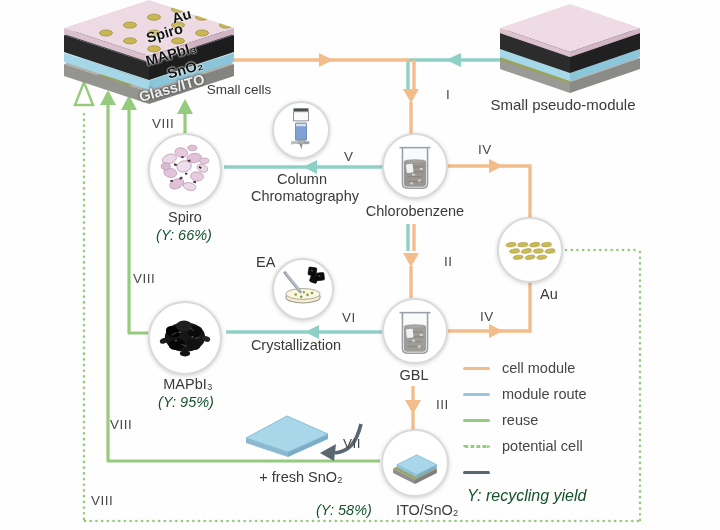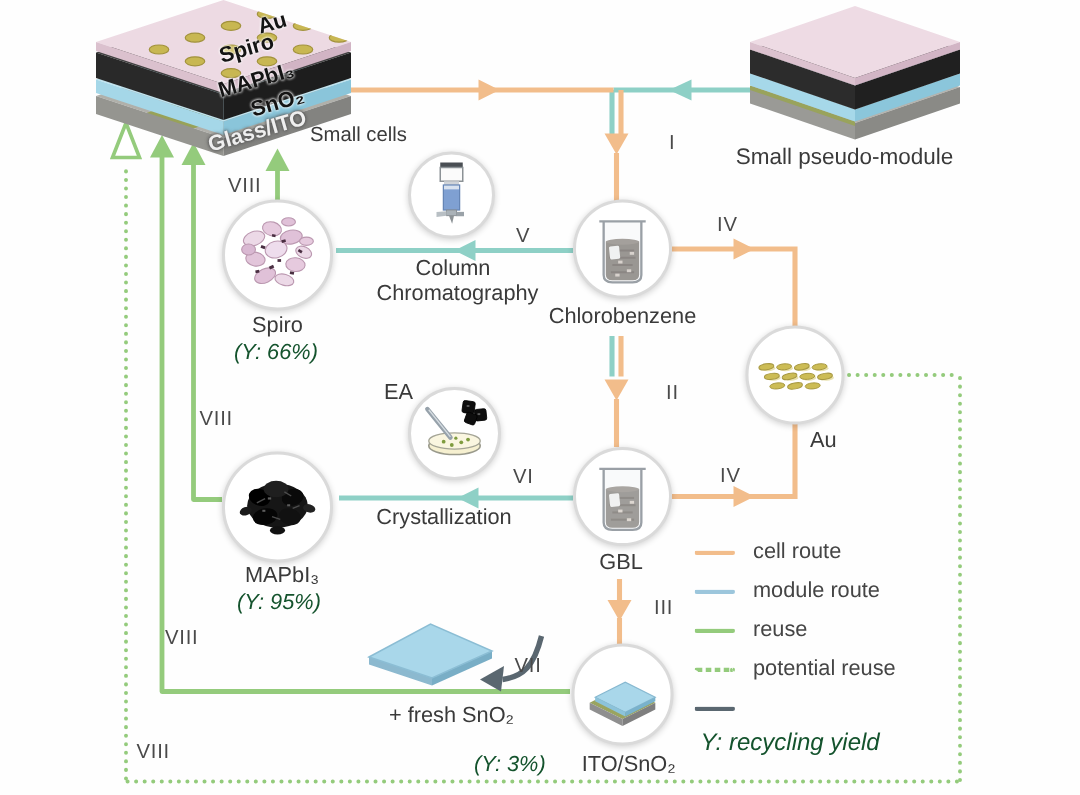--- a/index.html
+++ b/index.html
@@ -356,21 +356,21 @@
     <svg width="62" height="62" viewBox="0 0 68 68">
       <polygon points="10,40 34,28 58,40 34,52" fill="#9aa45f"></polygon>
       <polygon points="10,40 34,52 34,57 10,45" fill="#8f8f8f"></polygon>
       <polygon points="34,52 58,40 58,45 34,57" fill="#7f7f7f"></polygon>
       <polygon points="14,36 36,25 58,36 36,47" fill="#a9d7ea" stroke="#86b8d0" stroke-width="0.8"></polygon>
       <polygon points="14,36 36,47 36,50 14,39" fill="#8cc3da"></polygon>
       <polygon points="36,47 58,36 58,39 36,50" fill="#79b2cc"></polygon>
     </svg>
   </div>
   <div class="lbl" style="left:316px;top:503px">
-    <span class="ital">(Y: 3%)</span>
+    <span class="ital">(Y: 58%)</span>
     <span style="margin-left:20px">ITO/SnO₂</span>
   </div>
   <div class="lbl" style="left:301px;top:470px">
     <span class="ctr abs">+ fresh SnO₂</span>
     </div>
 
   <div class="rn" style="left:446px;top:87px">I</div>
   <div class="rn" style="left:444px;top:254px">II</div>
   <div class="rn" style="left:436px;top:397px">III</div>
   <div class="rn" style="left:478px;top:142px">IV</div>
@@ -378,32 +378,32 @@
   <div class="rn" style="left:344px;top:149px">V</div>
   <div class="rn" style="left:342px;top:310px">VI</div>
   <div class="rn" style="left:343px;top:436px">VII</div>
   <div class="rn" style="left:152px;top:116px">VIII</div>
   <div class="rn" style="left:133px;top:271px">VIII</div>
   <div class="rn" style="left:110px;top:417px">VIII</div>
   <div class="rn" style="left:91px;top:493px">VIII</div>
 
   <div class="legend-row" style="top:360px">
     <div class="sw" style="border-top-color:#f2bd8b"></div>
-    <div class="txt">cell route</div>
+    <div class="txt">cell module</div>
   </div>
   <div class="legend-row" style="top:386px">
     <div class="sw" style="border-top-color:#9cc6dc"></div>
     <div class="txt">module route</div>
   </div>
   <div class="legend-row" style="top:412px">
     <div class="sw" style="border-top-color:#94cb7c"></div>
     <div class="txt">reuse</div>
   </div>
   <div class="legend-row" style="top:438px">
     <div class="sw" style="border-top-style:dotted;border-top-color:#94cb7c"></div>
-    <div class="txt">potential reuse</div>
+    <div class="txt">potential cell</div>
   </div>
   <div class="legend-row" style="top:464px">
     <div class="sw" style="border-top-color:#5a6770"></div>
   </div>
   <div class="lbl ital" style="left:467px;top:487px;font-size:16px">Y: recycling yield</div>
 
 </div>
 
 </body></html>

